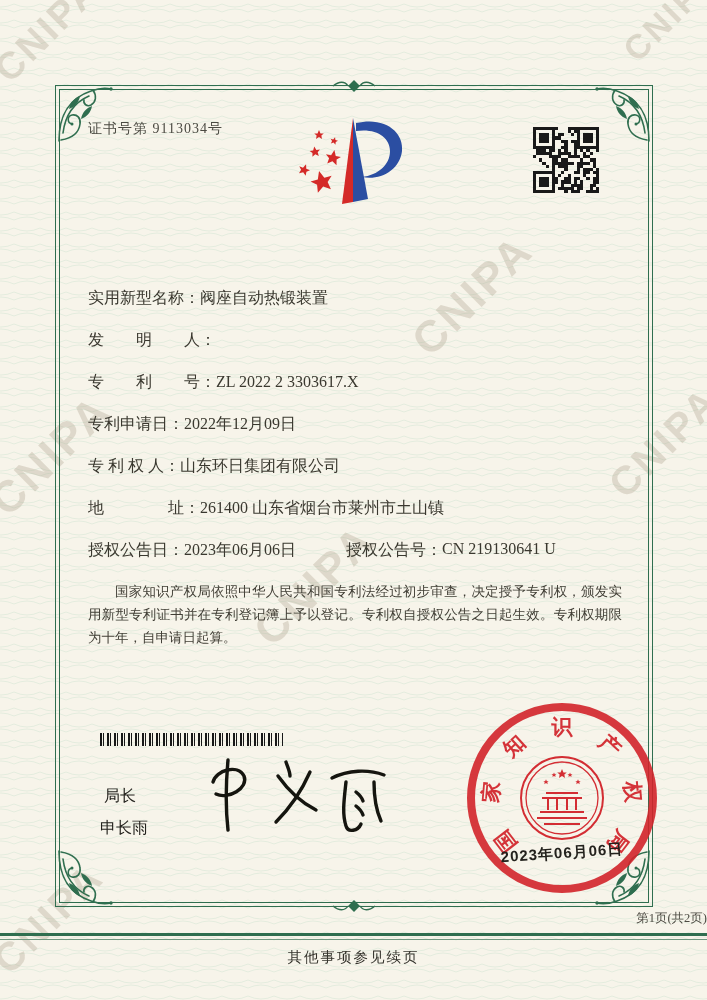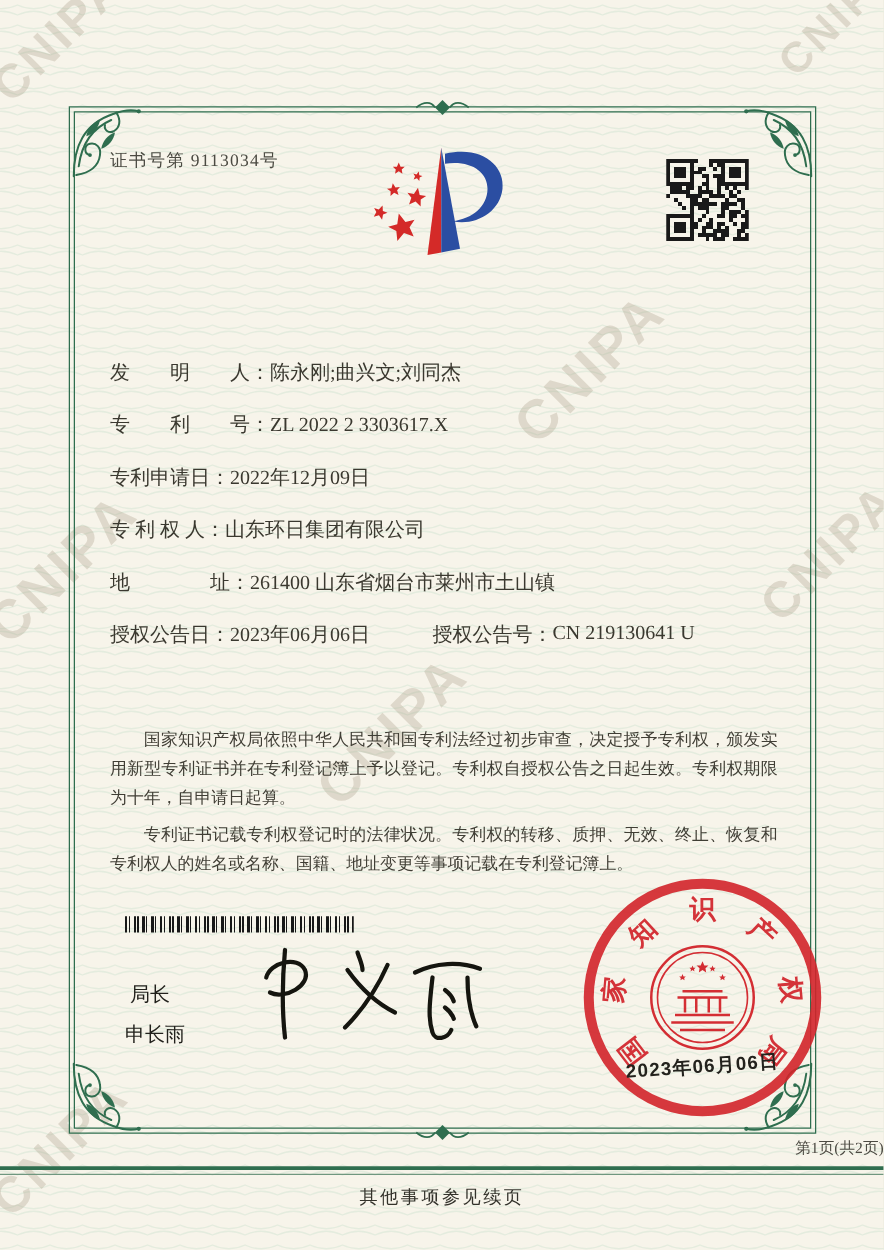--- a/index.html
+++ b/index.html
@@ -405,22 +405,25 @@
         <path d="M42 0h21v21h-21z M45 3v15h15v-15z" fill-rule="evenodd"></path>
         <rect x="48" y="6" width="9" height="9"></rect>
         <path d="M0 42h21v21h-21z M3 45v15h15v-15z" fill-rule="evenodd"></path>
         <rect x="6" y="48" width="9" height="9"></rect>
       </g>
     </svg>
 
 
   <div class="abs fields">
     <div class="frow">
+      <span class="flabel">实用新型名称：</span>
+      <span class="fvalue">阀座自动热锻装置</span>
+    </div>
+    <div class="frow">
       <span class="flabel">发　　明　　人：</span>
-      <span class="fvalue">陈永刚;曲兴文;刘同杰</span>
     </div>
     <div class="frow">
       <span class="flabel">专　　利　　号：</span>
       <span class="fvalue">ZL 2022 2 3303617.X</span>
     </div>
     <div class="frow">
       <span class="flabel">专利申请日：</span>
       <span class="fvalue">2022年12月09日</span>
     </div>
     <div class="frow">
@@ -436,21 +439,20 @@
       <span class="fvalue">2023年06月06日</span>
       <span class="grant2">
         <span class="flabel">授权公告号：</span>
         <span class="fvalue">CN 219130641 U</span>
       </span>
     </div>
   </div>
 
   <div class="abs paras">
     <p>国家知识产权局依照中华人民共和国专利法经过初步审查，决定授予专利权，颁发实用新型专利证书并在专利登记簿上予以登记。专利权自授权公告之日起生效。专利权期限为十年，自申请日起算。</p>
-    <p>专利证书记载专利权登记时的法律状况。专利权的转移、质押、无效、终止、恢复和专利权人的姓名或名称、国籍、地址变更等事项记载在专利登记簿上。</p>
   </div>
 
   <div class="abs barcode"></div>
 
   <div class="abs dir-title">局长</div>
   <div class="abs dir-name">申长雨</div>
 
   <svg class="abs sig" width="200" height="100" viewBox="0 0 200 100">
     <g fill="none" stroke="#15150f" stroke-width="3.4" stroke-linecap="round">
       <path d="M30,14 C28,36 27,58 30,84"></path>

